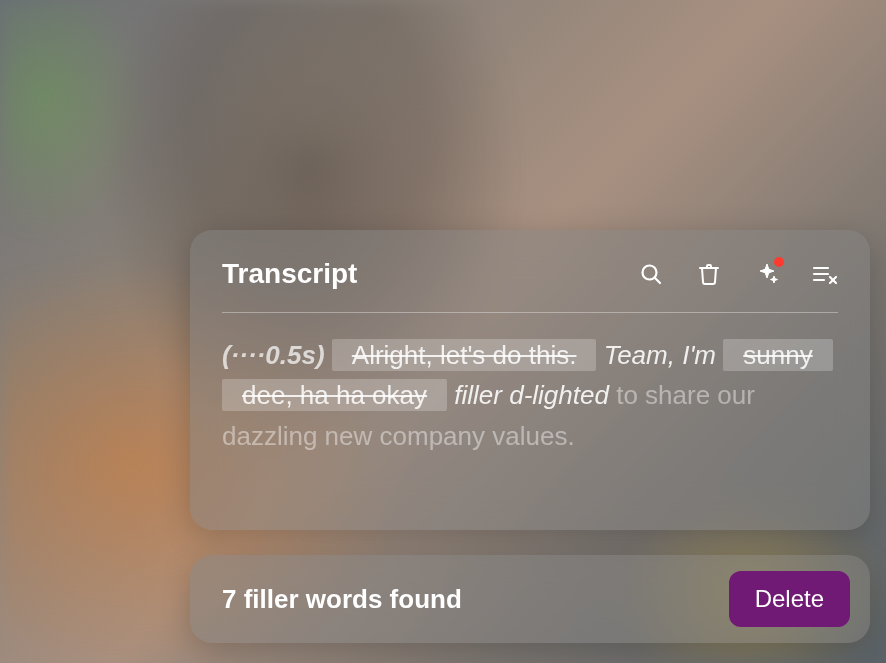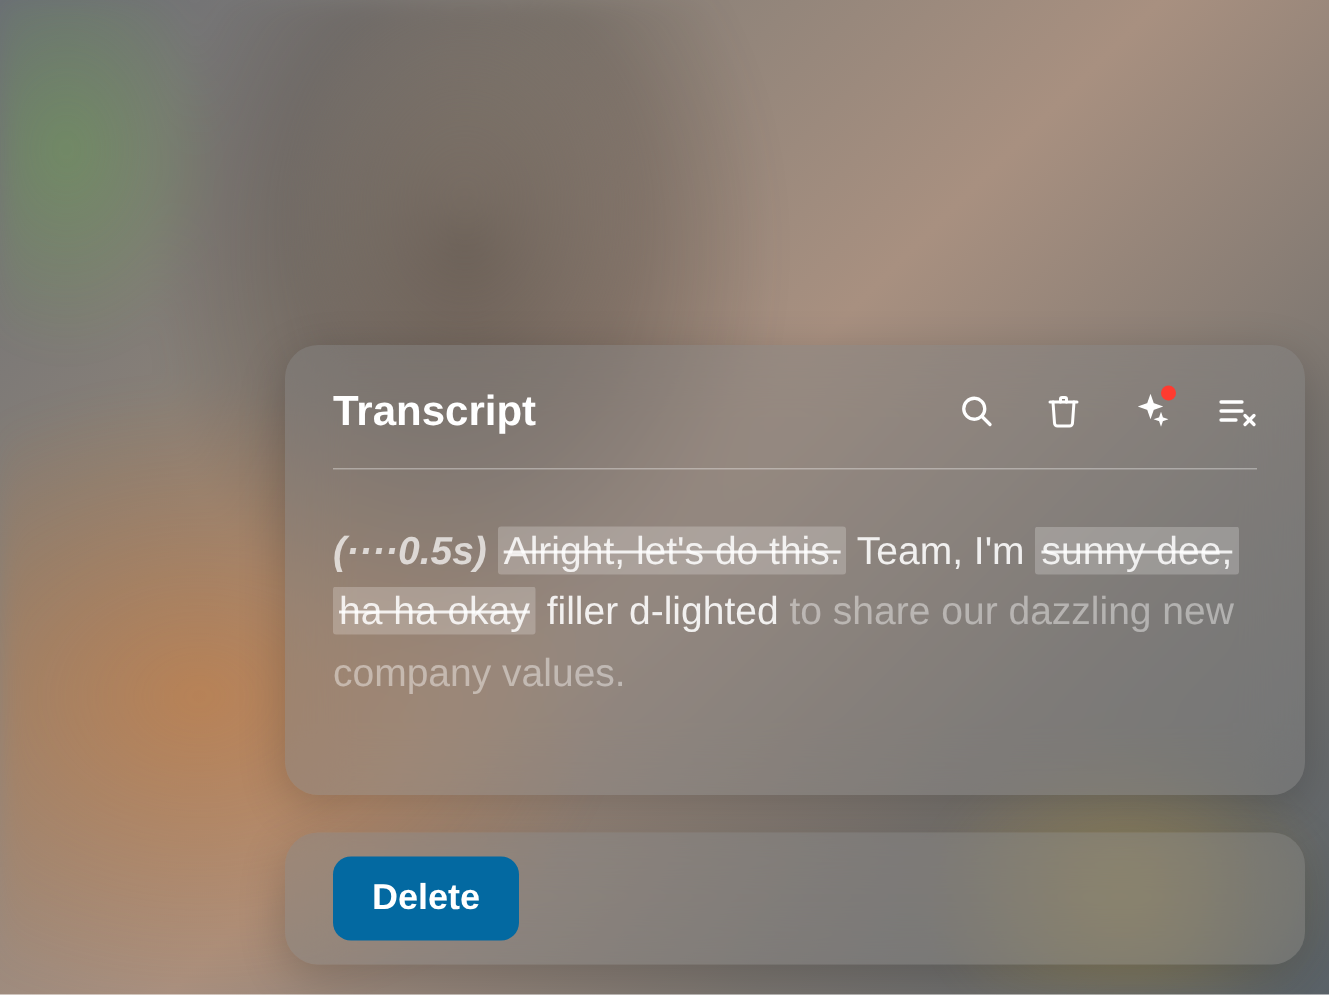--- a/index.html
+++ b/index.html
@@ -36,21 +36,21 @@
       width: 680px;
       height: 300px;
       padding: 28px 32px;
     }
     .panel-header {
       display: flex;
       align-items: center;
       justify-content: space-between;
       padding-bottom: 22px;
       border-bottom: 1px solid rgba(255,255,255,0.35);
-      margin-bottom: 34px;
+      margin-bottom: 22px;
     }
     .panel-title {
       font-size: 28px;
       font-weight: 700;
       color: #ffffff;
     }
     .toolbar {
       display: flex;
       align-items: center;
       gap: 32px;
@@ -85,51 +85,52 @@
       color: rgba(255,255,255,0.7);
       font-style: italic;
       font-weight: 700;
     }
     .removed {
       display: inline;
       background: rgba(255,255,255,0.22);
       color: rgba(255,255,255,0.85);
       text-decoration: line-through;
       text-decoration-thickness: 2px;
-      padding: 1px 4px;
+      padding: 1px 20px;
       border-radius: 2px;
       box-decoration-break: clone;
       -webkit-box-decoration-break: clone;
     }
     .kept {
       color: rgba(255,255,255,0.88);
+      font-style: italic;
     }
     .faded {
       color: rgba(255,255,255,0.42);
     }
     .filler-panel {
       left: 190px;
       top: 555px;
       width: 680px;
       height: 88px;
       display: flex;
       align-items: center;
       justify-content: space-between;
       padding: 0 20px 0 32px;
     }
     .filler-text {
       font-size: 26px;
       font-weight: 700;
       color: #ffffff;
     }
     .delete-btn {
-      background: #0369a1;
+      background: #701a75;
       color: #ffffff;
       font-size: 24px;
-      font-weight: 700;
+      font-weight: 400;
       border: none;
       border-radius: 12px;
       padding: 14px 26px;
       cursor: pointer;
     }
   </style>
 </head>
 <body>
 
 <div class="bg-texture"></div>
@@ -178,14 +179,15 @@
     <span> </span>
     <span class="removed">sunny dee, ha ha okay</span>
     <span> </span>
     <span class="kept">filler d-lighted</span>
     <span> </span>
     <span class="faded">to share our dazzling new company values.</span>
   </div>
 </div>
 
 <div class="panel filler-panel">
+  <div class="filler-text">7 filler words found</div>
   <button class="delete-btn">Delete</button>
 </div>
 
 </body></html>

